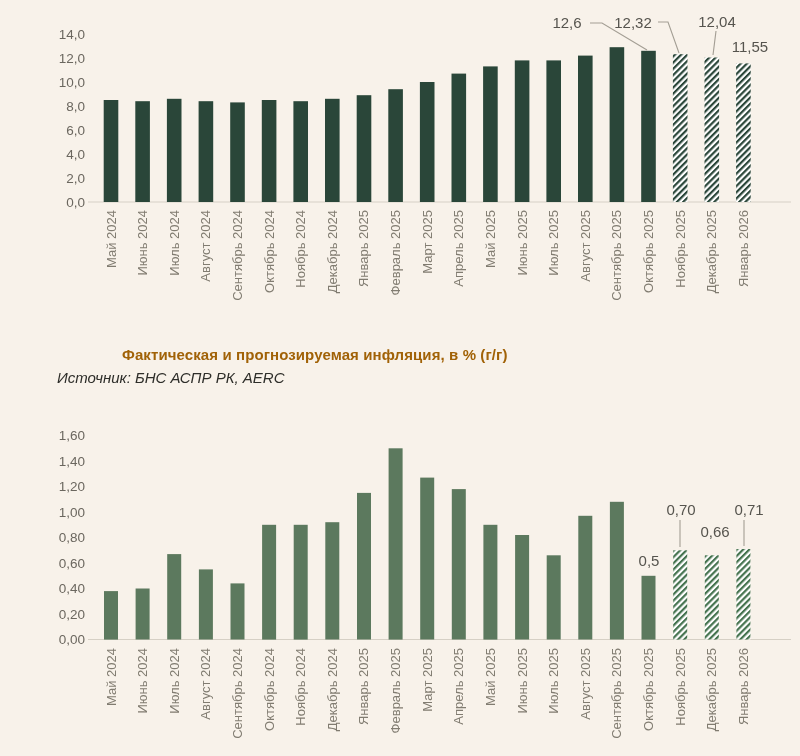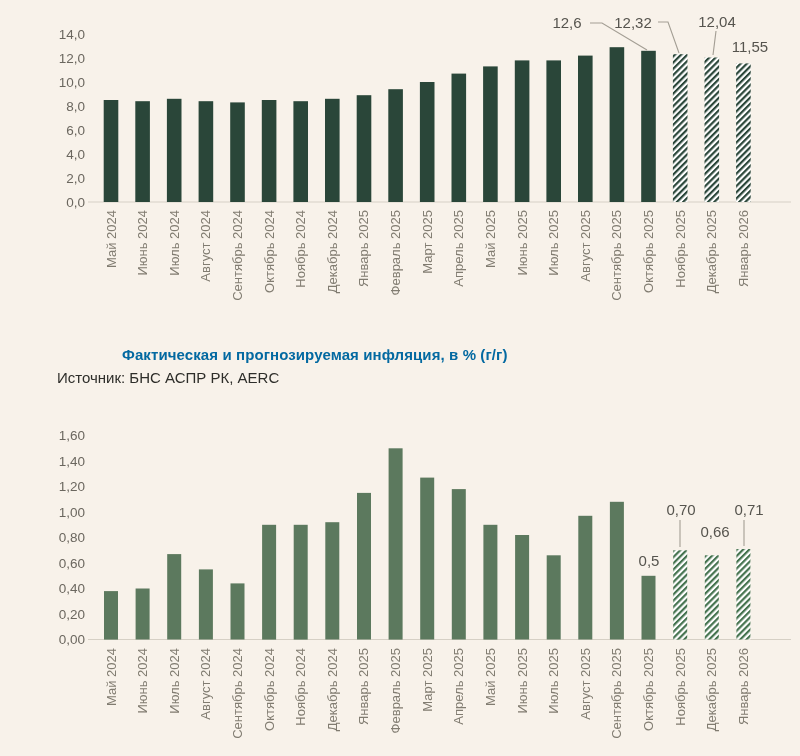--- a/index.html
+++ b/index.html
@@ -11,26 +11,26 @@
     position:relative;
     width:800px;height:756px;
     background:#f8f2ea;
     overflow:hidden;
   }
   .chart-svg{position:absolute;left:0;display:block;}
   #chart-top{top:0;}
   #chart-bottom{top:420px;}
   .chart-title{
     position:absolute;left:122px;top:346px;
-    font-size:15px;font-weight:bold;color:#0369a1;
+    font-size:15px;font-weight:bold;color:#a16207;
     white-space:nowrap;letter-spacing:0.1px;
   }
   .chart-source{
     position:absolute;left:57px;top:369px;
-    font-size:15px;color:#2e2e2a;
+    font-size:15px;font-style:italic;color:#2e2e2a;
     white-space:nowrap;
   }
 </style>
 </head>
 <body>
 
 <div class="page">
 
   <svg id="chart-top" class="chart-svg" width="800" height="330">
       <defs>

